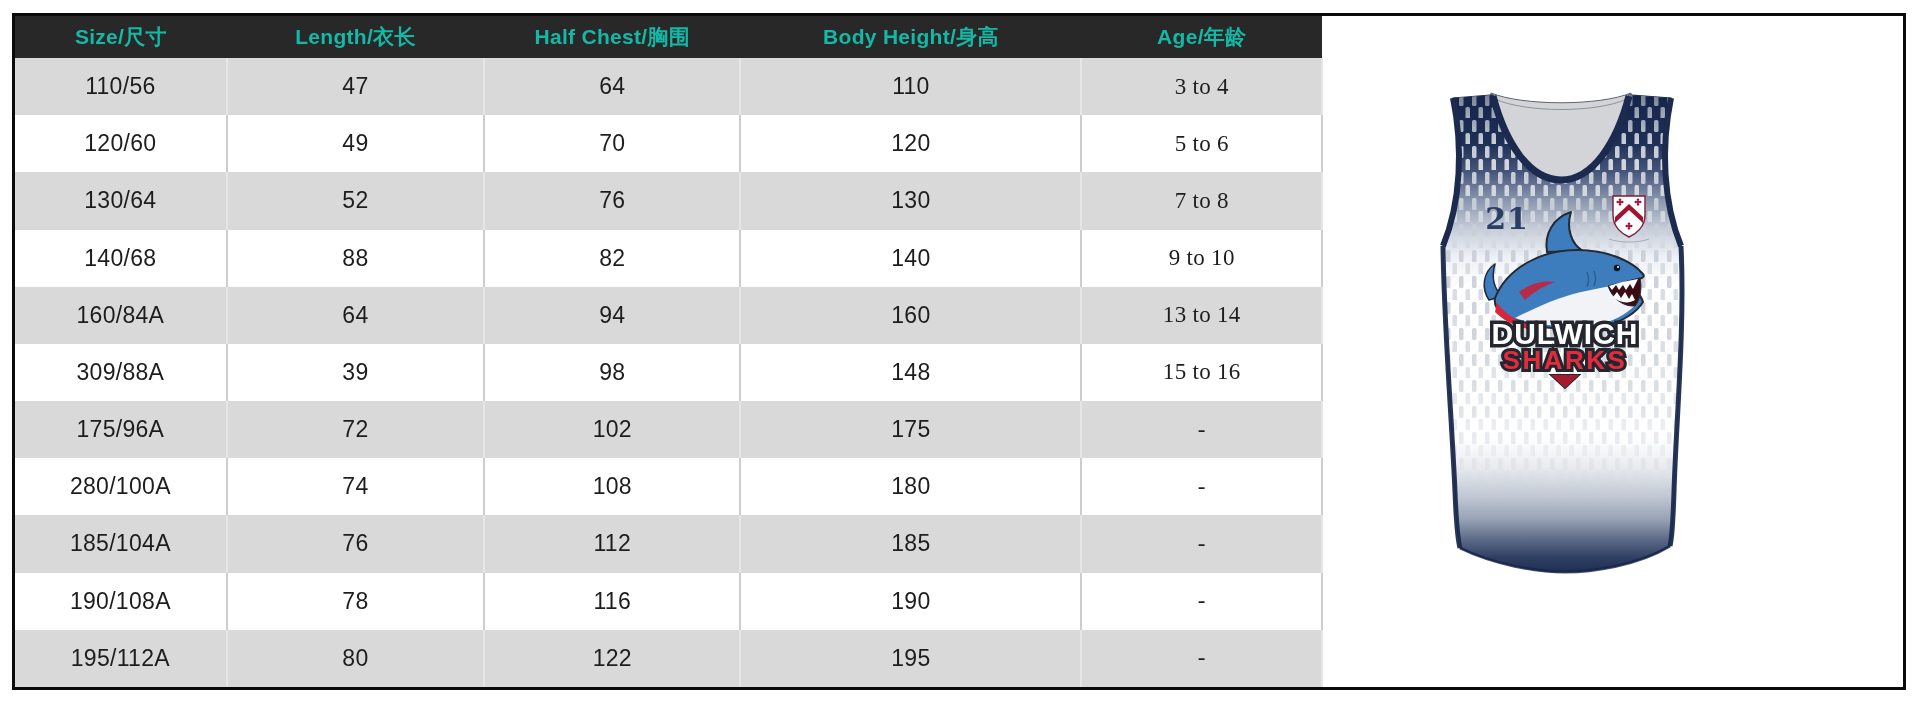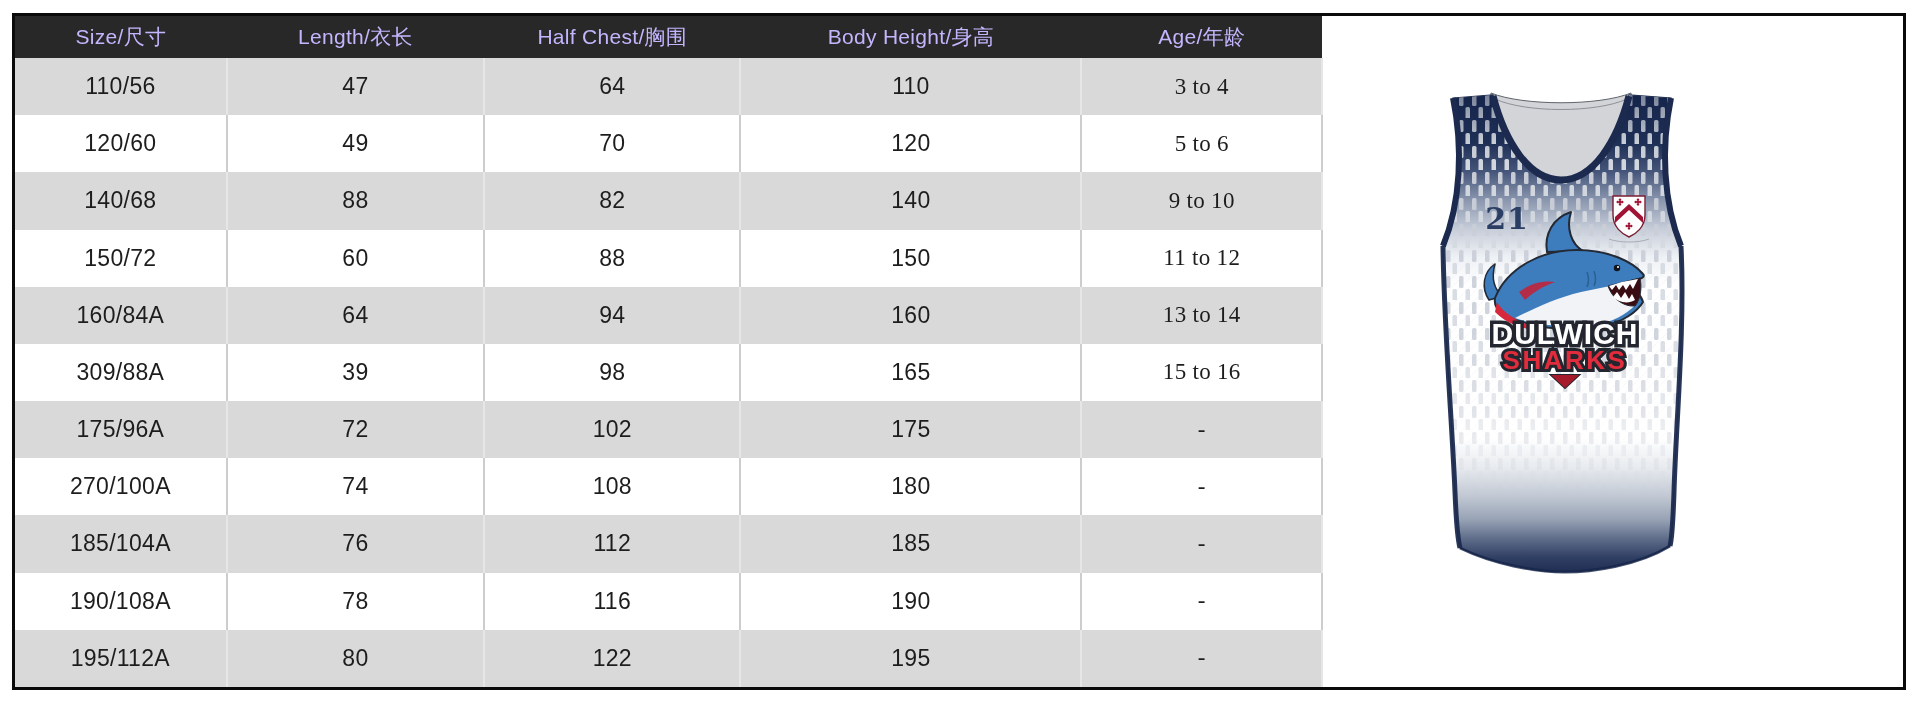--- a/index.html
+++ b/index.html
@@ -18,21 +18,21 @@
     border-collapse:collapse; table-layout:fixed; text-align:center;
   }
   table.size-chart col.c1 { width:16.2%; }
   table.size-chart col.c2 { width:19.7%; }
   table.size-chart col.c3 { width:19.6%; }
   table.size-chart col.c4 { width:26.1%; }
   table.size-chart col.c5 { width:18.4%; }
 
   table.size-chart thead tr { height:42px; }
   table.size-chart th {
-    background:#282828; color:#c4b5fd; font-size:21px; font-weight:normal;
+    background:#282828; color:#14b8a6; font-size:21px; font-weight:bold;
     letter-spacing:0.3px; vertical-align:middle;
   }
   table.size-chart td {
     font-size:23px; color:#1d1d1d; vertical-align:middle; letter-spacing:0.3px;
   }
   table.size-chart tbody tr:nth-child(odd) td {
     background:#d9d9d9; border-right:2px solid #e6e6e6;
   }
   table.size-chart tbody tr:nth-child(even) td {
     background:#ffffff; border-right:2px solid #cdcdcd;
@@ -75,56 +75,56 @@
             <td>3 to 4</td>
           </tr>
           <tr>
             <td>120/60</td>
             <td>49</td>
             <td>70</td>
             <td>120</td>
             <td>5 to 6</td>
           </tr>
           <tr>
+            <td>130/64</td>
+            <td>52</td>
+            <td>76</td>
+            <td>130</td>
+            <td>7 to 8</td>
+          </tr>
+          <tr>
             <td>140/68</td>
             <td>88</td>
             <td>82</td>
             <td>140</td>
             <td>9 to 10</td>
           </tr>
           <tr>
-            <td>150/72</td>
-            <td>60</td>
-            <td>88</td>
-            <td>150</td>
-            <td>11 to 12</td>
-          </tr>
-          <tr>
             <td>160/84A</td>
             <td>64</td>
             <td>94</td>
             <td>160</td>
             <td>13 to 14</td>
           </tr>
           <tr>
             <td>309/88A</td>
             <td>39</td>
             <td>98</td>
-            <td>165</td>
+            <td>148</td>
             <td>15 to 16</td>
           </tr>
           <tr>
             <td>175/96A</td>
             <td>72</td>
             <td>102</td>
             <td>175</td>
             <td>-</td>
           </tr>
           <tr>
-            <td>270/100A</td>
+            <td>280/100A</td>
             <td>74</td>
             <td>108</td>
             <td>180</td>
             <td>-</td>
           </tr>
           <tr>
             <td>185/104A</td>
             <td>76</td>
             <td>112</td>
             <td>185</td>

